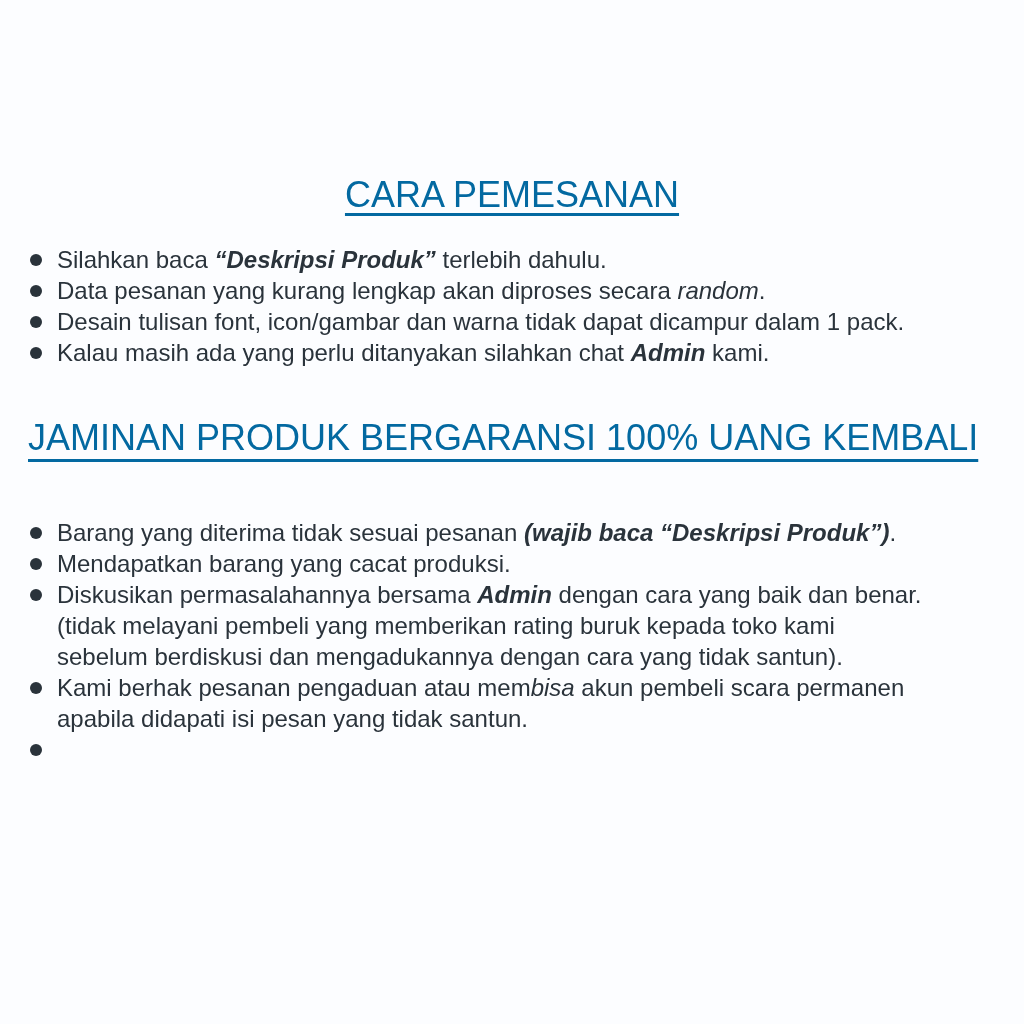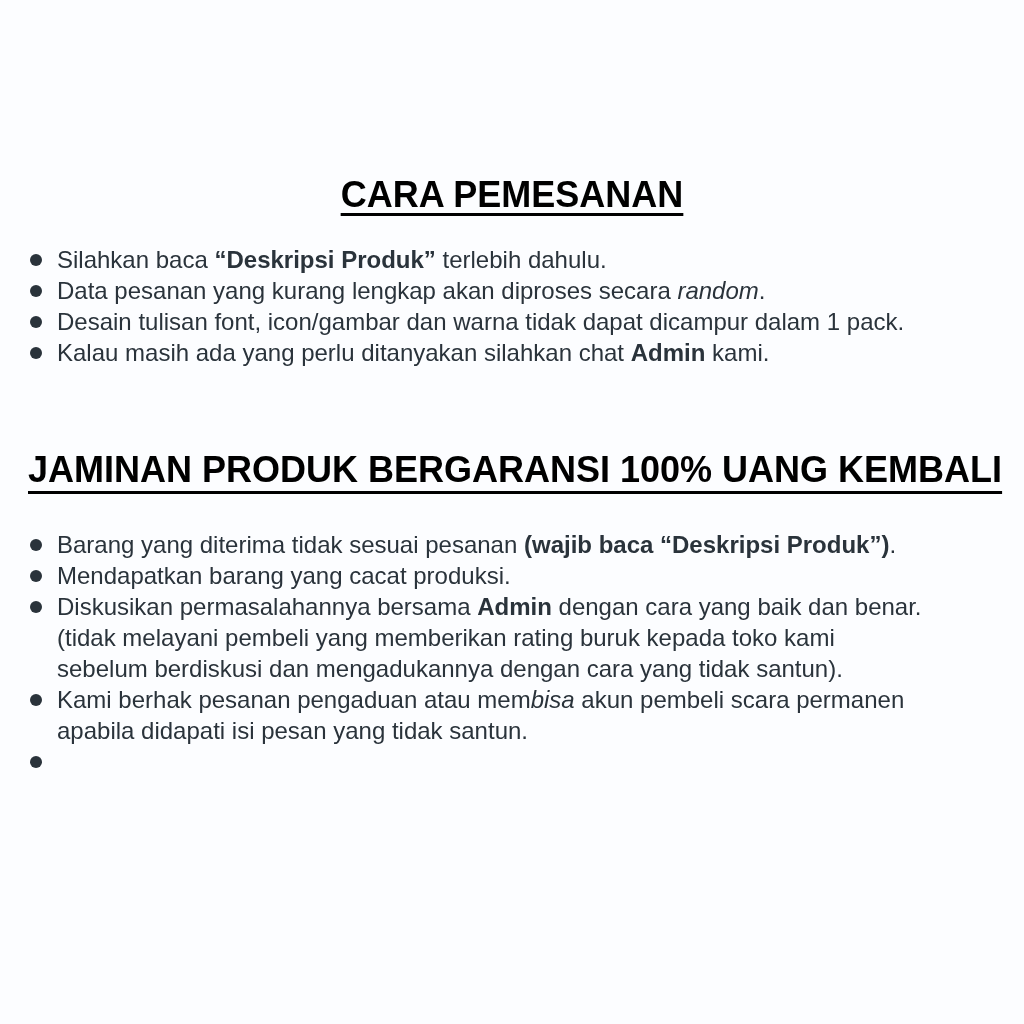--- a/index.html
+++ b/index.html
@@ -13,70 +13,70 @@
   body {
     font-family: "Liberation Sans", sans-serif;
     color: #2a333b;
   }
   .poster {
     position: relative;
     width: 1024px;
     height: 1024px;
   }
   .title {
-    font-weight: bold;
+    font-weight: normal;
     margin: 0;
     white-space: nowrap;
-    color: #000000;
+    color: #0369a1;
   }
   h1.title {
     font-size: 36px;
     line-height: 41px;
     text-align: center;
     margin-top: 174px;
   }
   h2.title {
     font-size: 36px;
     line-height: 41px;
     margin-left: 28px;
-    margin-top: 81px;
+    margin-top: 49px;
   }
   .u {
     text-decoration: underline;
     text-decoration-thickness: 3px;
     text-underline-offset: 6px;
   }
   h2 .u {
     text-underline-offset: 9px;
   }
   ul.list {
     list-style: none;
     margin: 29px 0 0 0;
     padding: 0 0 0 30px;
   }
   ul.list2 {
-    margin-top: 39px;
+    margin-top: 59px;
   }
   .item {
     position: relative;
     padding-left: 27px;
     font-size: 24px;
     line-height: 31px;
     white-space: nowrap;
   }
   .bullet {
     position: absolute;
     left: 0;
     top: 10px;
     width: 12px;
     height: 12px;
     border-radius: 50%;
     background: #2a333b;
   }
-  .item b { font-weight: bold; }
+  .item b { font-weight: bold; font-style: italic; }
   .item i { }
 </style>
 </head>
 <body style="background: rgb(252, 253, 255); color: rgb(42, 51, 59);">
 
 <main class="poster">
 
   <h1 class="title"><span class="u">CARA PEMESANAN</span></h1>
 
   <ul class="list list1">

